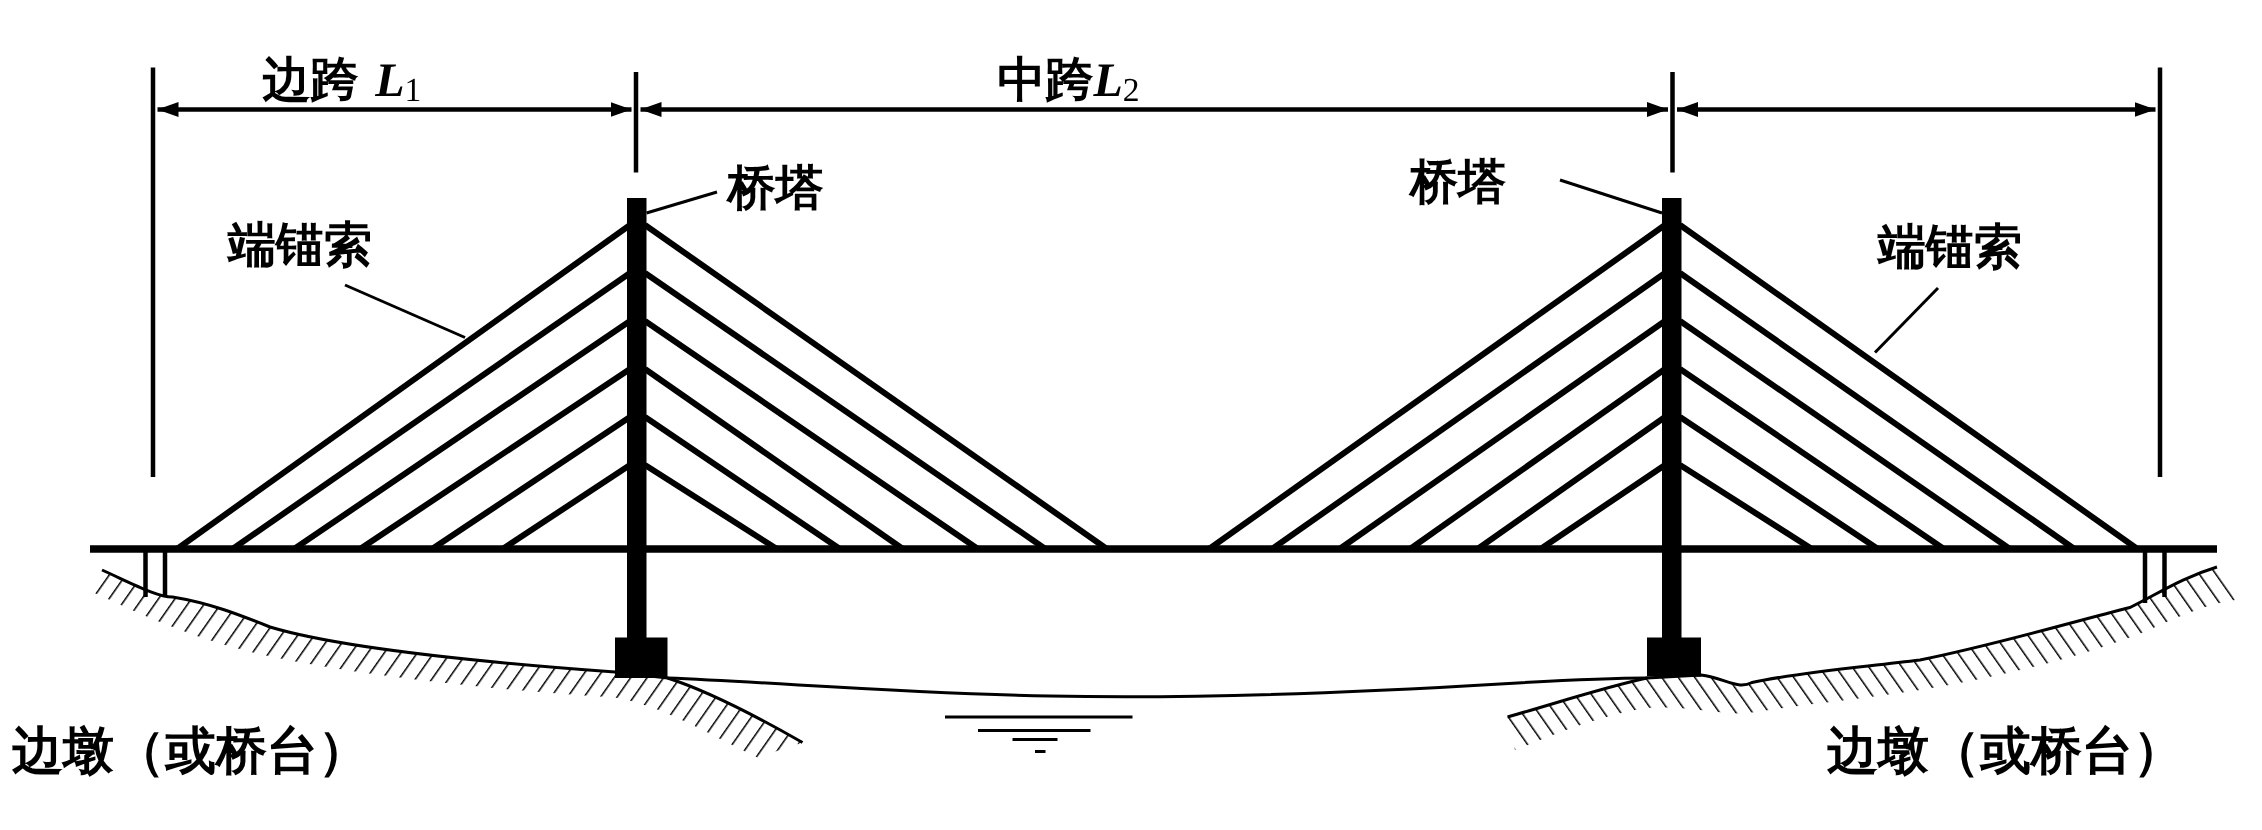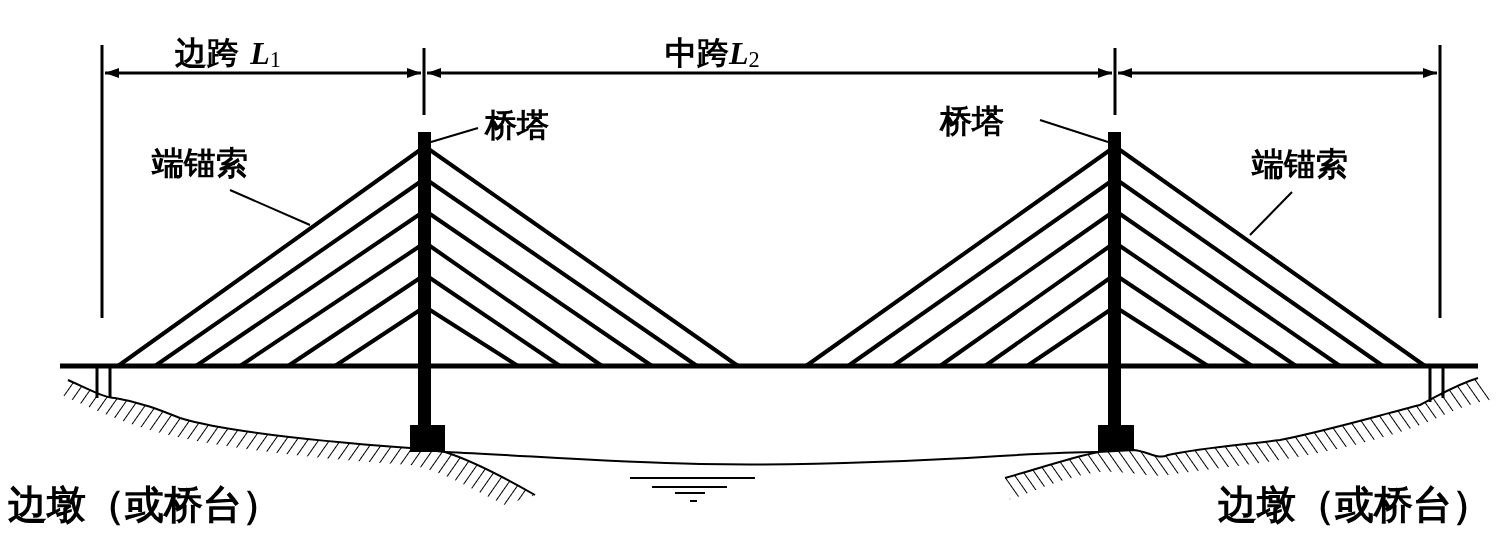--- a/index.html
+++ b/index.html
@@ -3,21 +3,21 @@
   <meta charset="utf-8">
   <style>
     html, body { margin: 0; padding: 0; background: #ffffff; }
     body { width: 1508px; height: 553px; position: relative; overflow: hidden; }
     #diagram { position: absolute; left: 0; top: 0; width: 1508px; height: 553px; }
     .lbl { position: absolute; font-family: "DejaVu Serif", "Liberation Serif", serif; color: #000; font-weight: bold; white-space: nowrap; }
     .lbl .var { font-family: "Liberation Serif", "DejaVu Serif", serif; font-style: italic; font-weight: bold; }
     .lbl .sub { font-family: "Liberation Serif", "DejaVu Serif", serif; font-weight: normal; font-size: 0.7em; vertical-align: -0.15em; }
     .dim { font-size: 32px; }
     .comp { font-size: 32px; }
-    .pier { font-size: 39px; }
+    .pier { font-size: 34px; }
   </style>
 </head>
 <body>
 
 <div id="diagram">
   <svg width="1508" height="553" viewBox="0 0 1508 553" xmlns="http://www.w3.org/2000/svg">
     <defs>
       <marker id="arrowEnd" markerWidth="14" markerHeight="10" refX="14" refY="5" orient="auto" markerUnits="userSpaceOnUse">
         <path d="M0,0 L14,5 L0,10 Z" fill="#000"></path>
       </marker>

